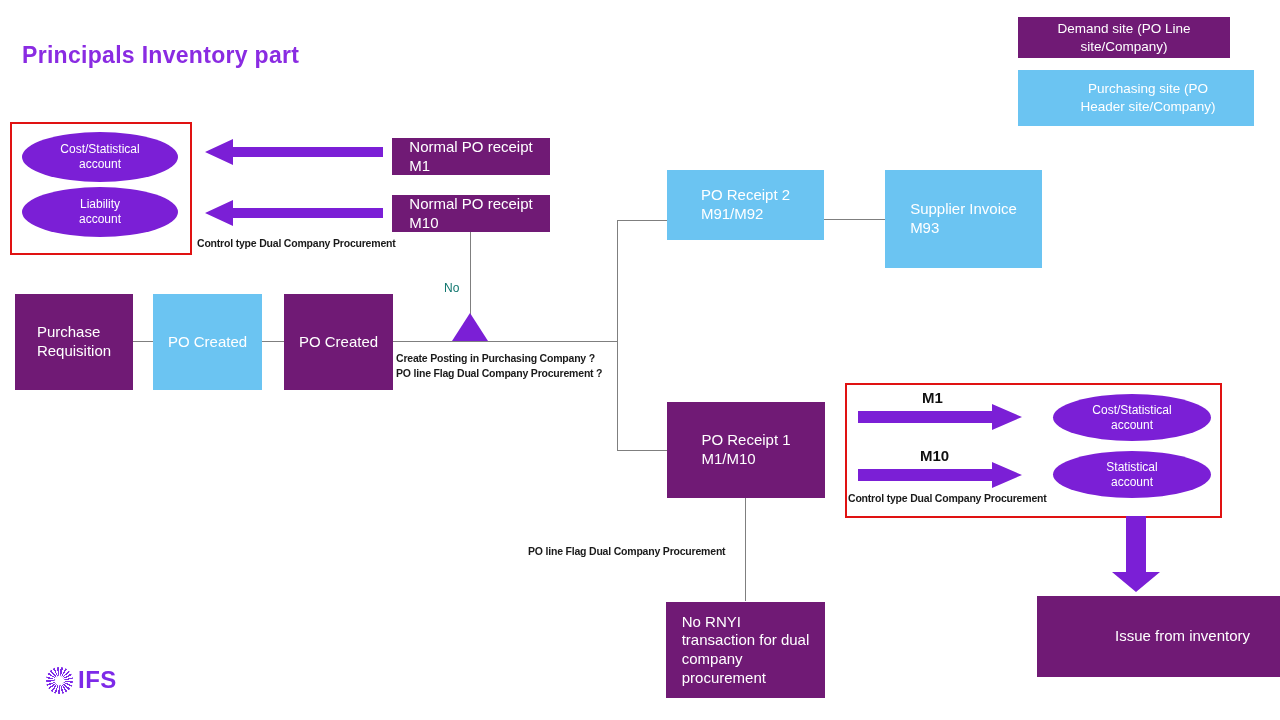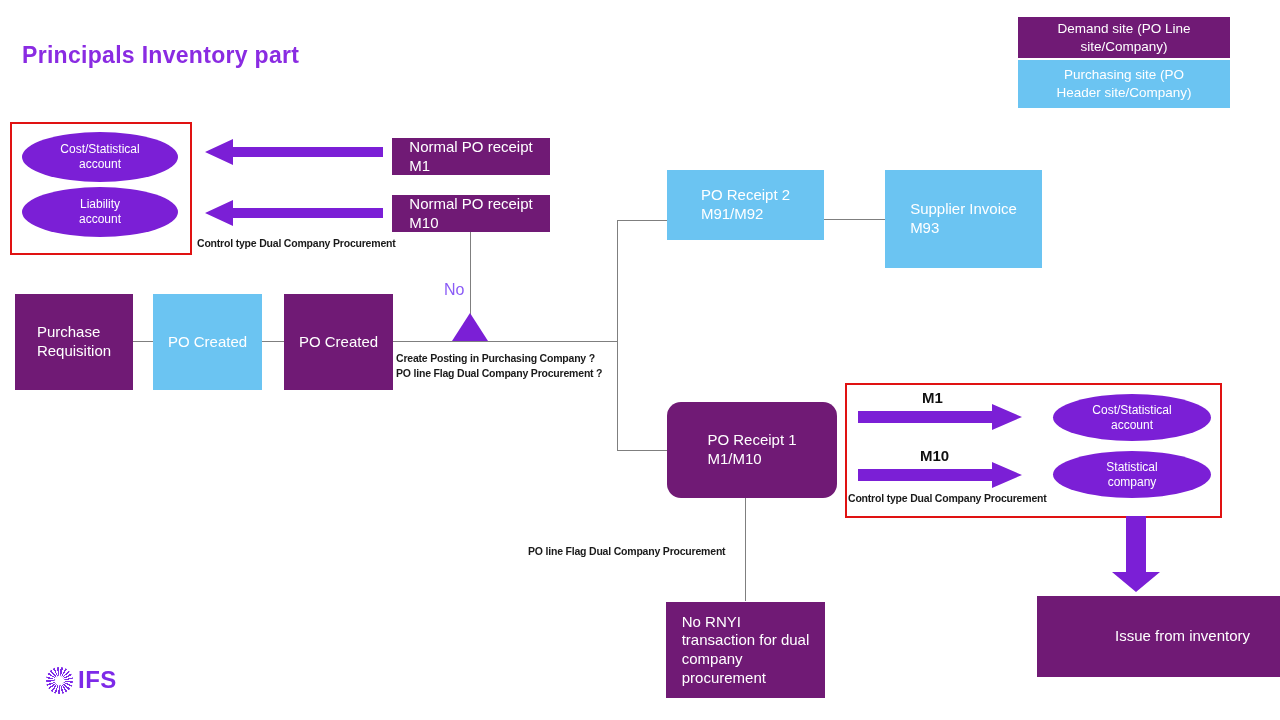--- a/index.html
+++ b/index.html
@@ -28,21 +28,21 @@
     display:flex;align-items:center;justify-content:center;text-align:center;
     font-size:12px;line-height:1.25;white-space:pre-line;
   }
   .red-frame{position:absolute;border:2px solid #E01212;background:transparent;}
   .line{position:absolute;background:#7F7F7F;}
   .black-label{
     position:absolute;color:#1A1A1A;font-size:10.5px;font-weight:bold;
     letter-spacing:-0.2px;white-space:pre;line-height:1.45;
   }
   .no-label{
-    position:absolute;color:#8b5cf6;font-size:16px;white-space:pre;
+    position:absolute;color:#0f766e;font-size:12px;white-space:pre;
   }
   .m-label{
     position:absolute;color:#111;font-size:15px;font-weight:bold;white-space:pre;
   }
   .arrow-svg{position:absolute;display:block;}
   .logo{position:absolute;left:46px;top:666px;display:flex;align-items:center;gap:5px;}
   .swirl{
     width:27px;height:27px;border-radius:50%;
     background:
       radial-gradient(circle at 50% 50%, #ffffff 0 4px, rgba(255,255,255,0) 5.5px),
@@ -52,21 +52,21 @@
 </style>
 </head>
 <body>
 
 <div id="canvas">
 
   <div class="title">Principals Inventory part</div>
 
   <div class="legend-box purple-bg" style="left:1018px;top:17px;width:212px;height:41px;">Demand site (PO Line
 site/Company)</div>
-  <div class="legend-box blue-bg" style="left:1018px;top:60px;width:212px;height:48px;">Purchasing site (PO
+  <div class="legend-box blue-bg" style="left:1018px;top:70px;width:212px;height:56px;padding-left:24px;">Purchasing site (PO
 Header site/Company)</div>
 
   <div class="red-frame" style="left:10px;top:122px;width:178px;height:129px;"></div>
   <div class="ellipse" style="left:22px;top:132px;width:156px;height:50px;">Cost/Statistical
 account</div>
   <div class="ellipse" style="left:22px;top:187px;width:156px;height:50px;">Liability
 account</div>
   <div class="black-label" style="left:197px;top:236px;">Control type Dual Company Procurement</div>
 
   <svg class="arrow-svg" style="left:205px;top:139px;" width="178" height="26" viewBox="0 0 178 26">
@@ -101,36 +101,36 @@
   <div class="node purple-bg" style="left:15px;top:294px;width:118px;height:96px;">Purchase
 Requisition</div>
   <div class="node blue-bg" style="left:153px;top:294px;width:109px;height:96px;">PO Created</div>
   <div class="node purple-bg" style="left:284px;top:294px;width:109px;height:96px;">PO Created</div>
 
   <div class="node blue-bg" style="left:667px;top:170px;width:157px;height:70px;">PO Receipt 2
 M91/M92</div>
   <div class="node blue-bg" style="left:885px;top:170px;width:157px;height:98px;">Supplier Invoice
 M93</div>
 
-  <div class="node purple-bg" style="left:667px;top:402px;width:170px;height:96px;border-radius:14px;">PO Receipt 1
+  <div class="node purple-bg" style="left:667px;top:402px;width:158px;height:96px;">PO Receipt 1
 M1/M10</div>
 
   <div class="red-frame" style="left:845px;top:383px;width:373px;height:131px;"></div>
   <div class="m-label" style="left:922px;top:389px;">M1</div>
   <svg class="arrow-svg" style="left:858px;top:404px;" width="164" height="26" viewBox="0 0 164 26">
     <polygon points="0,7 134,7 134,0 164,13 134,26 134,19 0,19" fill="#7B1FD6"></polygon>
   </svg>
   <div class="ellipse" style="left:1053px;top:394px;width:158px;height:47px;">Cost/Statistical
 account</div>
   <div class="m-label" style="left:920px;top:447px;">M10</div>
   <svg class="arrow-svg" style="left:858px;top:462px;" width="164" height="26" viewBox="0 0 164 26">
     <polygon points="0,7 134,7 134,0 164,13 134,26 134,19 0,19" fill="#7B1FD6"></polygon>
   </svg>
   <div class="ellipse" style="left:1053px;top:451px;width:158px;height:47px;">Statistical
-company</div>
+account</div>
   <div class="black-label" style="left:848px;top:491px;">Control type Dual Company Procurement</div>
 
   <svg class="arrow-svg" style="left:1112px;top:516px;" width="48" height="76" viewBox="0 0 48 76">
     <polygon points="14,0 34,0 34,56 48,56 24,76 0,56 14,56" fill="#7B1FD6"></polygon>
   </svg>
 
   <div class="node purple-bg" style="left:1037px;top:596px;width:199px;height:81px;padding-left:46px;">Issue from inventory</div>
   <div class="black-label" style="left:528px;top:535px;margin-top:9px;">PO line Flag Dual Company Procurement</div>
   <div class="node purple-bg" style="left:666px;top:602px;width:159px;height:96px;">No RNYI
 transaction for dual

